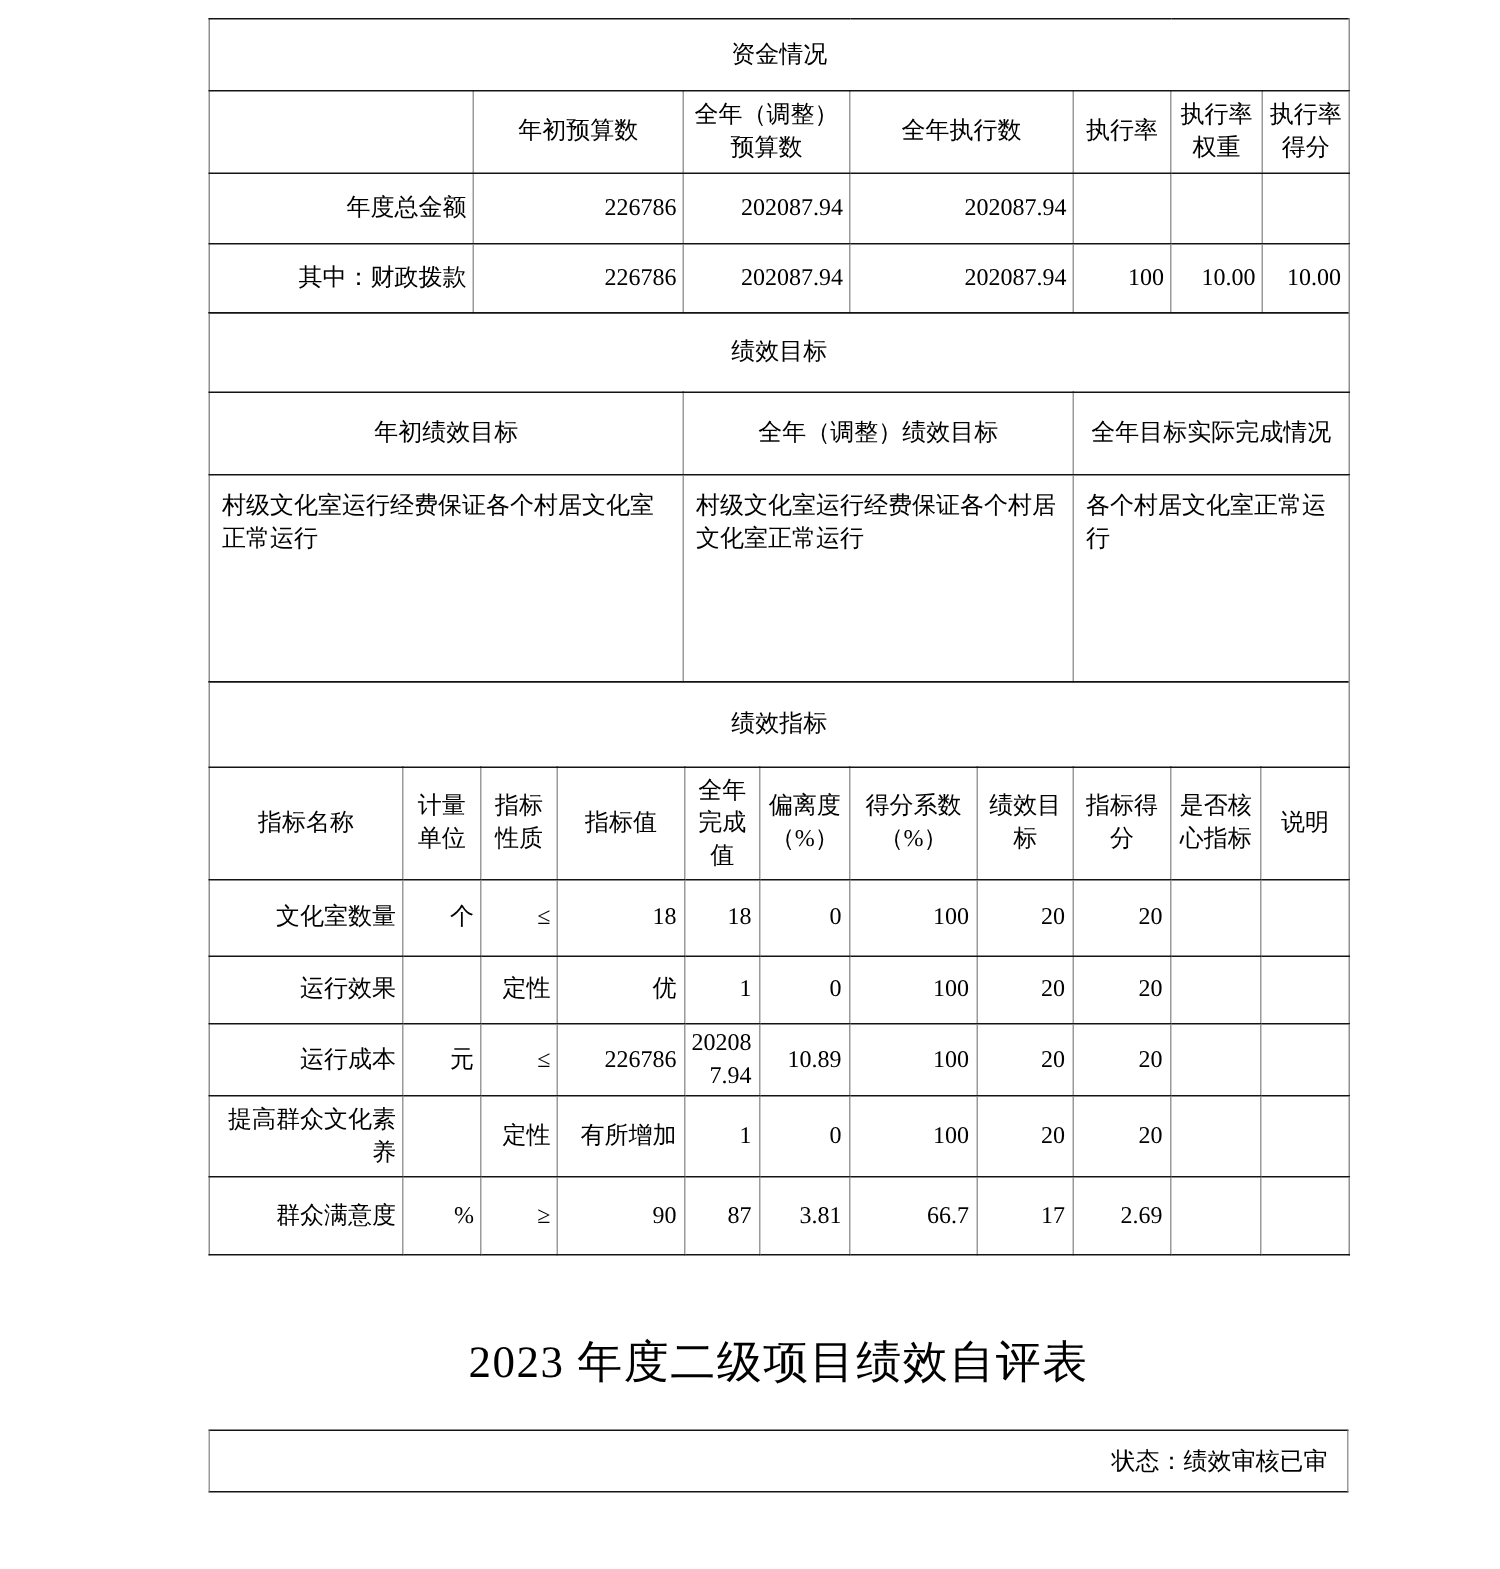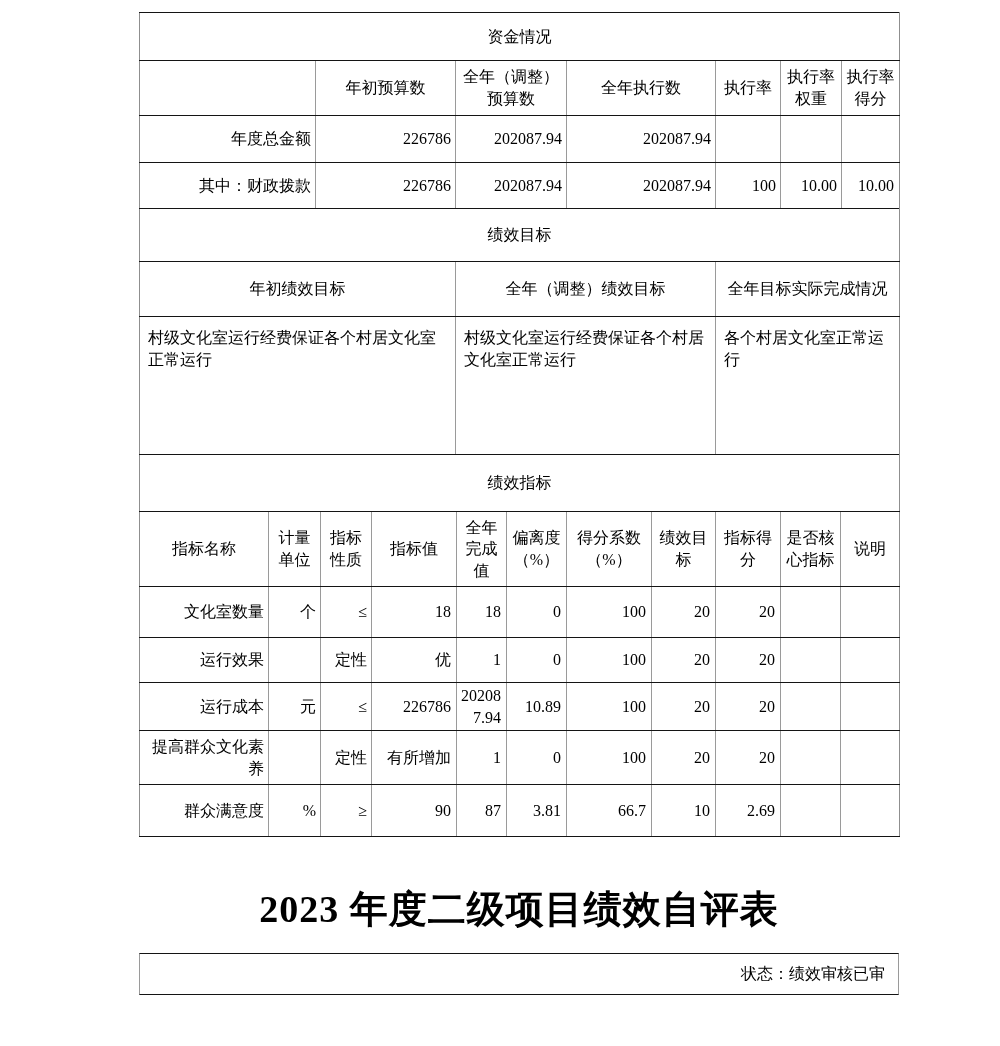--- a/index.html
+++ b/index.html
@@ -44,22 +44,22 @@
   td.l{text-align:right;padding-left:8px;}
   td.r{text-align:right;padding-right:5px;}
   td.tl{text-align:left;vertical-align:top;padding:10px 8px;}
   table.outer-edge td:first-child{border-left-color:#8f8f8f;}
   table.outer-edge td:last-child{border-right-color:#8f8f8f;}
   .doc-title{
     margin-top:49px;
     height:46px;
     line-height:46px;
     text-align:center;
-    font-size:38px;
-    font-weight:bold;
+    font-size:30px;
+    font-weight:normal;
     letter-spacing:1px;
   }
   .status-bar{
     margin-top:21px;
     height:42px;
     border-top:1px solid #141414;
     border-bottom:1px solid #141414;
     border-left:1px solid #9a9a9a;
     border-right:1px solid #9a9a9a;
     display:flex;
@@ -226,21 +226,21 @@
       <td class="l"></td>
     </tr>
     <tr style="height:52px">
       <td class="l">群众满意度</td>
       <td class="l">%</td>
       <td class="l">≥</td>
       <td class="r">90</td>
       <td class="r">87</td>
       <td class="r">3.81</td>
       <td class="r">66.7</td>
-      <td class="r">10</td>
+      <td class="r">17</td>
       <td class="r">2.69</td>
       <td class="l"></td>
       <td class="l"></td>
     </tr>
   </tbody>
     </table>
 
   <div class="doc-title">2023 年度二级项目绩效自评表</div>
 
   <div class="status-bar">

